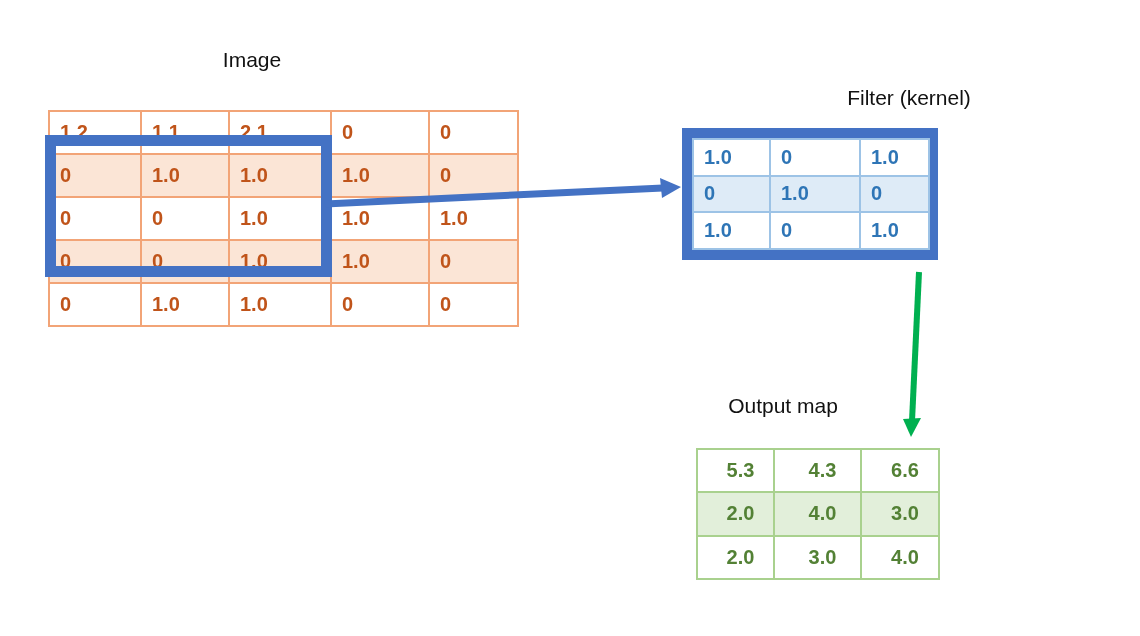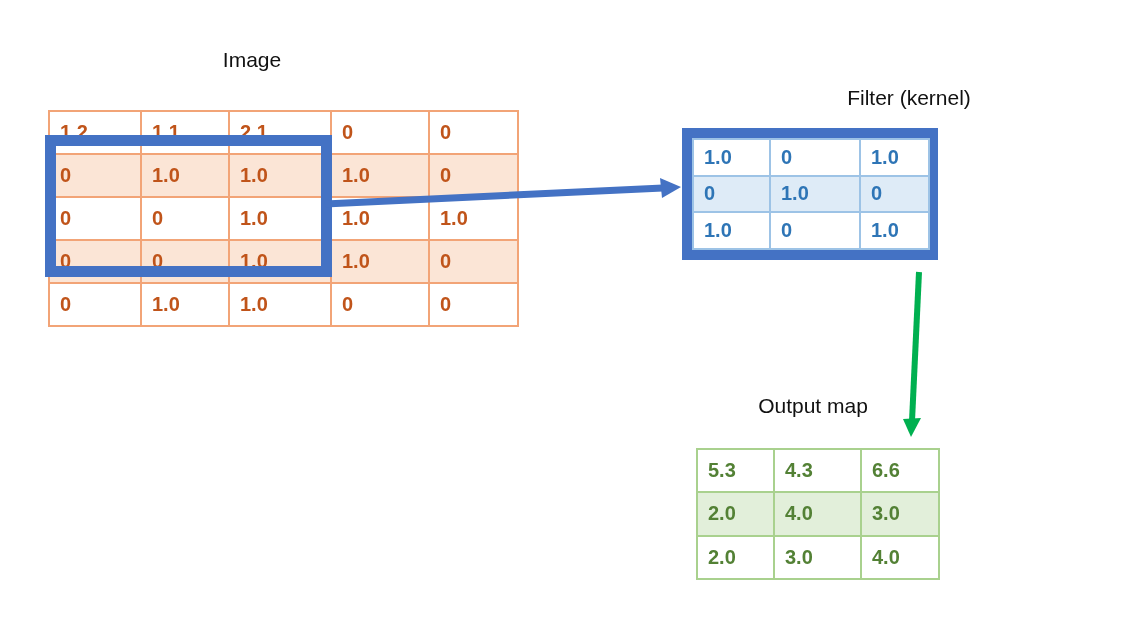--- a/index.html
+++ b/index.html
@@ -17,39 +17,39 @@
     --arrow-green:#00B050;
     --title-black:#111111;
   }
   html,body{margin:0;padding:0;background:#ffffff;}
   body{font-family:"Liberation Sans", sans-serif;}
   .canvas{position:relative;width:1140px;height:636px;background:#ffffff;overflow:hidden;}
 
   .title{position:absolute;color:var(--title-black);font-size:21px;text-align:center;white-space:nowrap;}
   .title-image{left:152px;top:48px;width:200px;}
   .title-filter{left:804px;top:86px;width:210px;}
-  .title-output{left:708px;top:394px;width:210px;}
+  .title-output{left:678px;top:394px;width:210px;}
 
   .annotation{position:absolute;left:558px;top:64px;width:200px;font-size:26px;line-height:1.42;color:var(--annotation-blue);font-weight:600;}
 
   table{border-collapse:collapse;table-layout:fixed;}
   td{font-weight:bold;font-size:20px;padding:0 0 0 10px;vertical-align:middle;overflow:hidden;}
 
   .image-table{position:absolute;left:48px;top:98px;width:469px;height:217px;margin-top:12px;}
   .image-table td{border:2px solid var(--orange-border);color:var(--orange-text);}
   .image-table tr:nth-child(even) td{background:var(--orange-fill);}
 
   .highlight-rect{position:absolute;left:45px;top:135px;width:287px;height:142px;border:11px solid var(--accent-blue);box-sizing:border-box;background:transparent;}
 
   .filter-box{position:absolute;left:682px;top:128px;width:256px;height:132px;border:10px solid var(--accent-blue);box-sizing:border-box;background:#ffffff;}
   .filter-table{width:236px;height:112px;}
   .filter-table td{border:2px solid var(--blue-cell-border);color:var(--blue-text);}
   .filter-table tr:nth-child(2) td{background:var(--blue-fill);}
 
-  .output-table{position:absolute;left:696px;top:448px;width:242px;height:132px;background:#ffffff;}
+  .output-table{position:absolute;left:696px;top:448px;width:242px;height:132px;background:#ffffff;text-align:center;}
   .output-table td{border:2px solid var(--green-border);color:var(--green-text);}
   .output-table tr:nth-child(2) td{background:var(--green-fill);}
 
   .arrow-layer{position:absolute;left:0;top:0;width:1140px;height:636px;pointer-events:none;}
   .blue-arrow line{stroke:var(--accent-blue);stroke-width:7;}
   .blue-arrow polygon{fill:var(--accent-blue);}
   .green-arrow line{stroke:var(--arrow-green);stroke-width:6;}
   .green-arrow polygon{fill:var(--arrow-green);}
 </style>
 </head>

